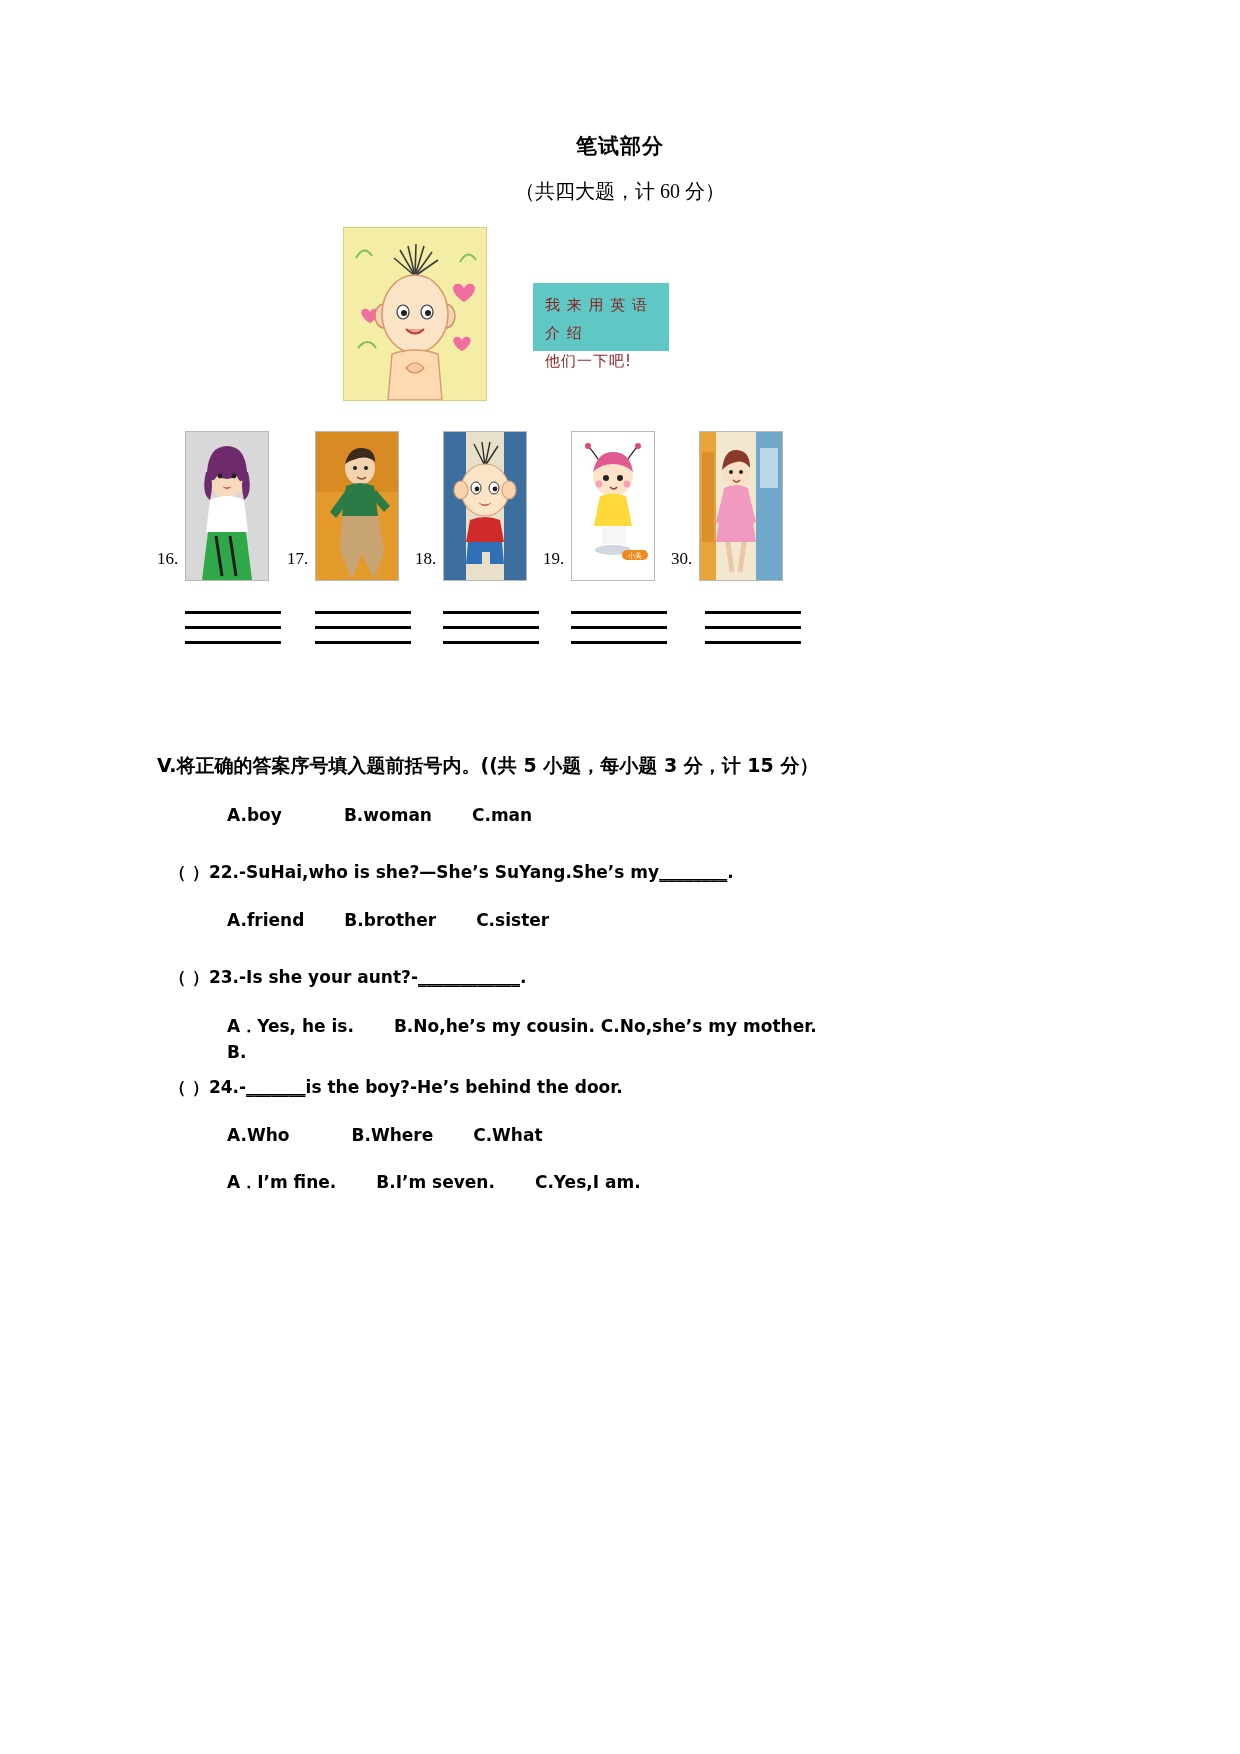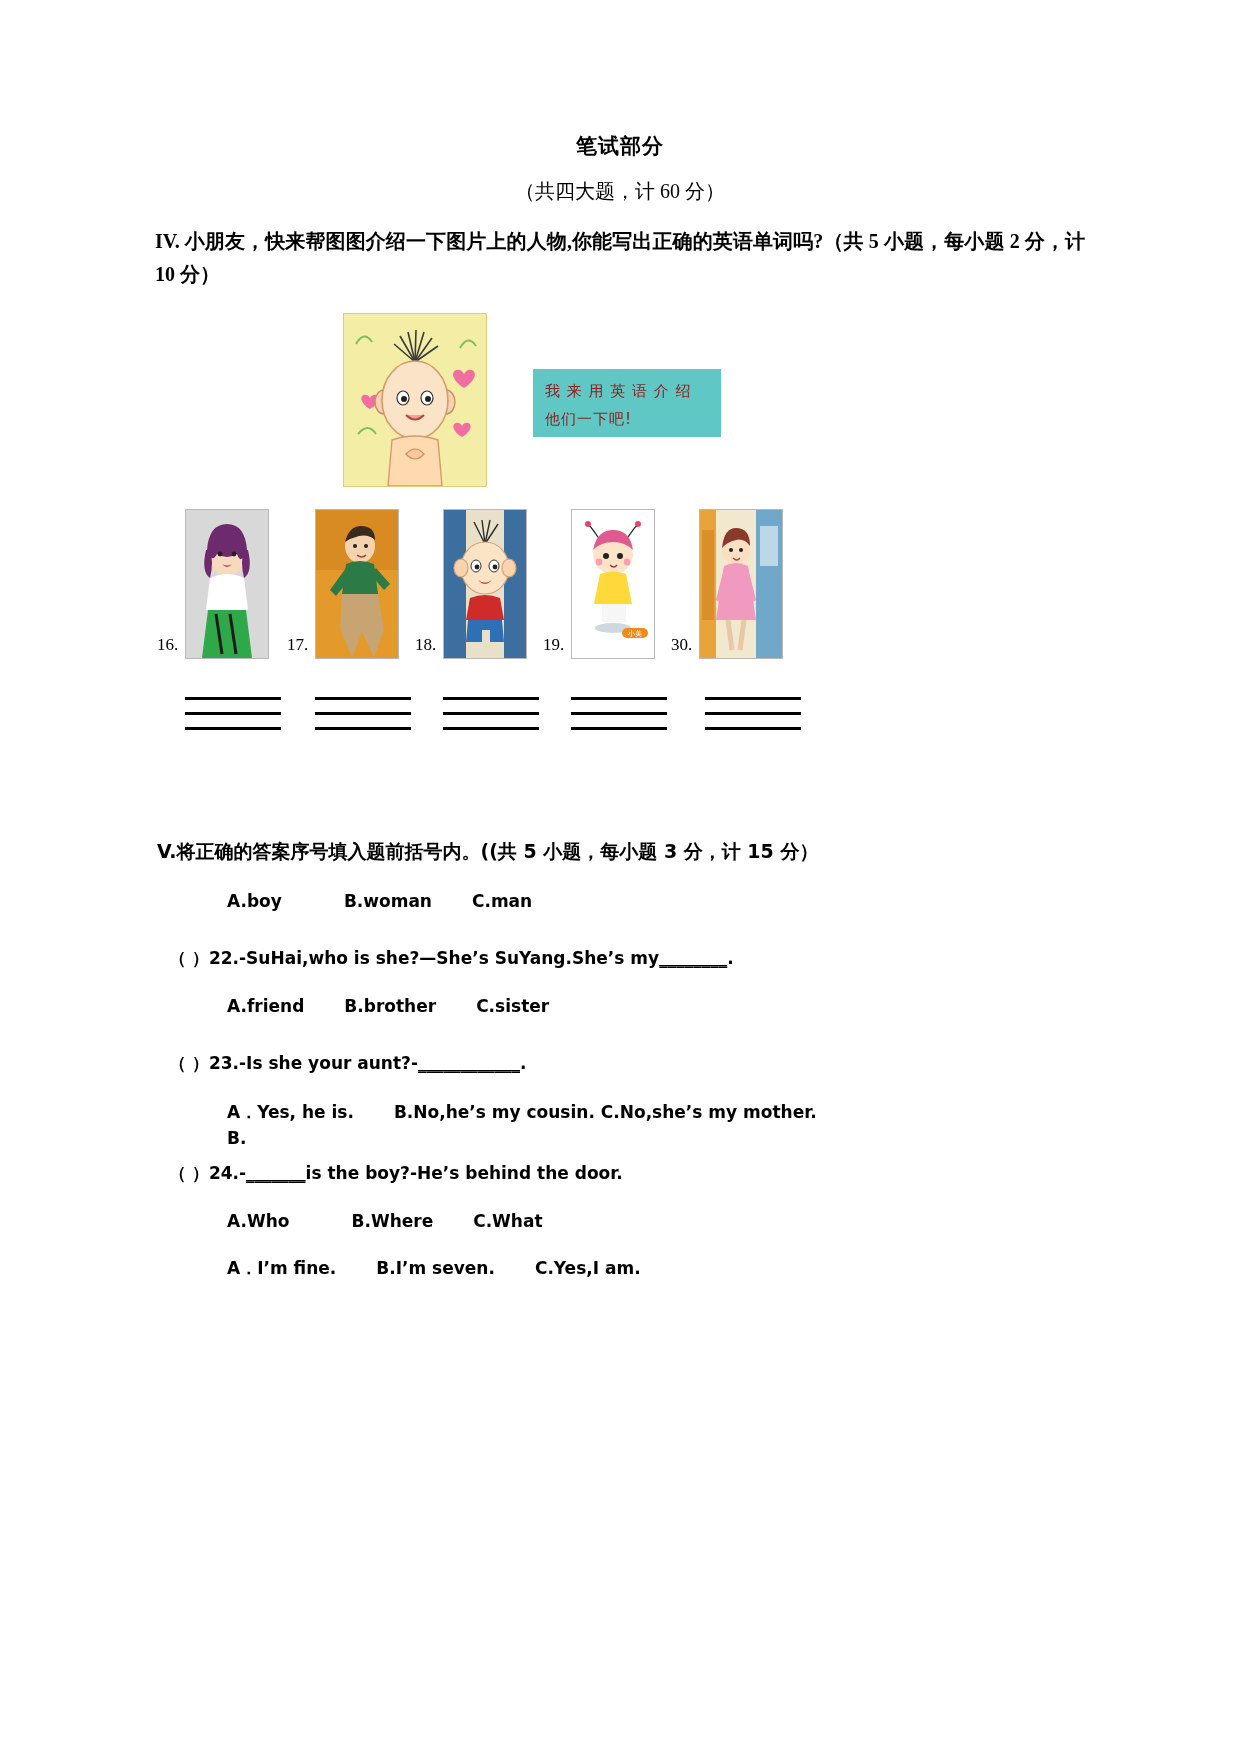--- a/index.html
+++ b/index.html
@@ -58,41 +58,41 @@
     width: 142px;
     height: 172px;
     background: linear-gradient(135deg,#f5efa8 0%, #f3e9a0 40%, #efe59a 100%);
     border: 1px solid #d9cf7e;
     overflow: hidden;
   }
   .bubble {
     position: absolute;
     left: 378px;
     top: 56px;
-    width: 188px;
+    width: 136px;
     height: 68px;
     background: #5fc8c4;
     color: #8a2222;
     font-family: "DejaVu Sans", sans-serif;
     font-size: 15px;
     line-height: 28px;
     padding: 8px 10px 0 12px;
     box-sizing: border-box;
     letter-spacing: 1px;
   }
   .row-pics {
     position: absolute;
     left: 30px;
     top: 192px;
     width: 790px;
     height: 150px;
   }
   .pic-cell {
     position: absolute;
-    top: 4px;
+    top: 12px;
     width: 82px;
     height: 148px;
     border: 1px solid #b9b9b9;
     overflow: hidden;
   }
   .pic-num {
     position: absolute;
     top: 130px;
     font-size: 17px;
     font-family: "Liberation Serif", serif;
@@ -149,21 +149,20 @@
   .gap-mid { display:inline-block; width: 40px; }
 </style>
 </head>
 <body>
 
 <div class="page">
 
   <div class="title">笔试部分</div>
   <div class="subtitle">（共四大题，计 60 分）</div>
 
-  <div class="q-intro">IV. 小朋友，快来帮图图介绍一下图片上的人物,你能写出正确的英语单词吗?（共 5 小题，每小题 2 分，计 10 分）</div>
 
   <div class="pics-area">
 
     <div class="baby-frame">
       <svg width="142" height="172" viewBox="0 0 142 172">
         <rect x="0" y="0" width="142" height="172" fill="#f3ecA0"></rect>
         <rect x="0" y="0" width="142" height="172" fill="#f4eda6"></rect>
 
         <path d="M12 30 q8 -14 16 -2" stroke="#7fbf5f" stroke-width="2" fill="none"></path>
         <path d="M116 34 q8 -14 16 -2" stroke="#7fbf5f" stroke-width="2" fill="none"></path>

